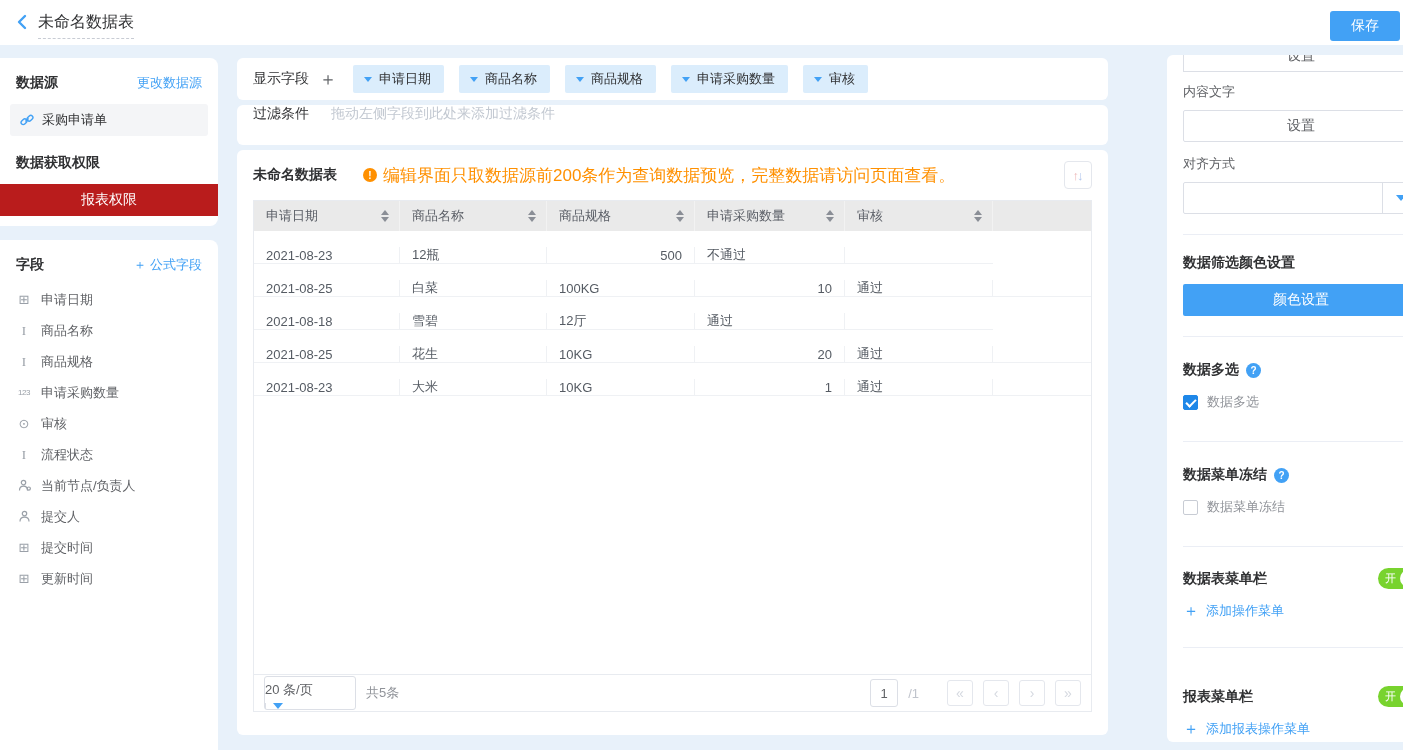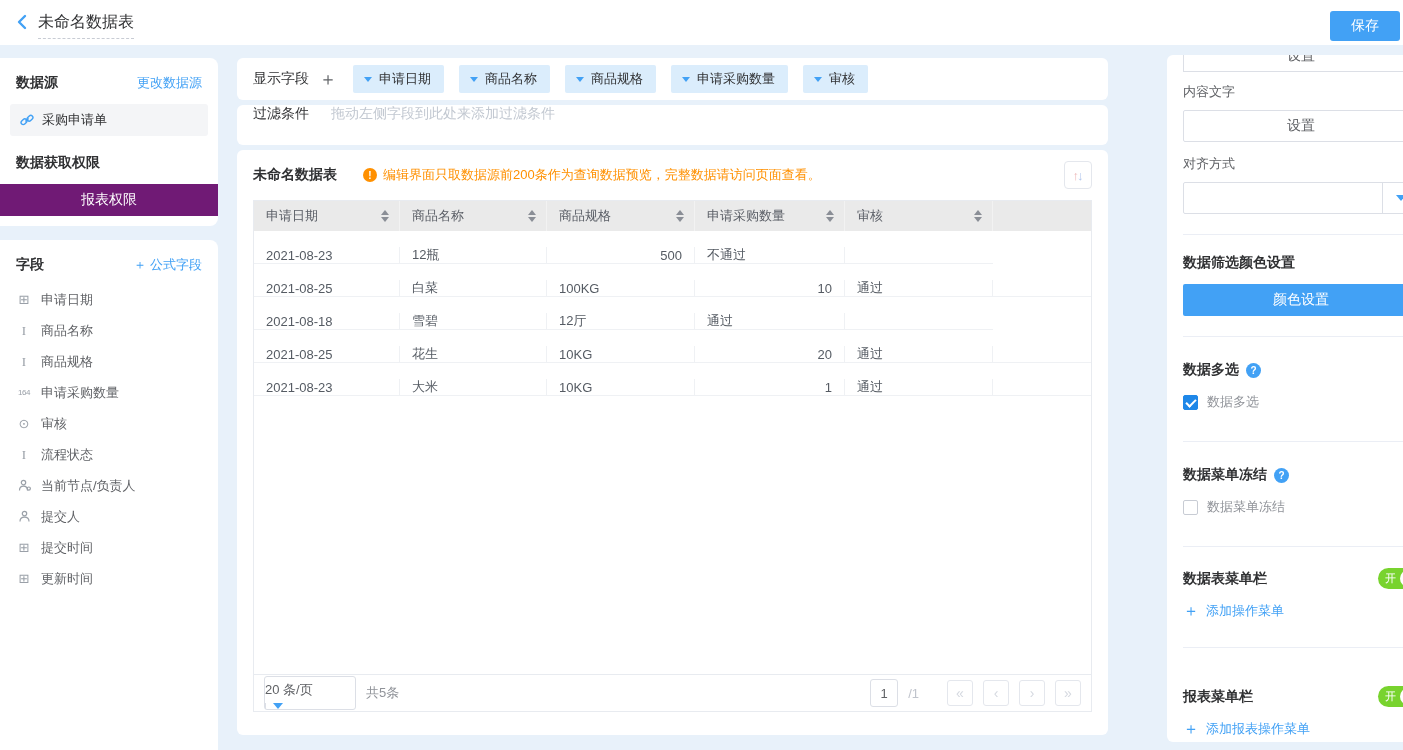--- a/index.html
+++ b/index.html
@@ -18,21 +18,21 @@
   .save-btn { position:absolute; right:3px; top:11px; width:70px; height:30px; background:#42A1F5; color:#fff; border:none; border-radius:3px; font-size:14px; cursor:pointer; font-family:inherit; }
 
   
   .left-card1 { left:0; top:58px; width:218px; height:168px; border-radius:0 8px 8px 0; }
   .left-card2 { left:0; top:240px; width:218px; height:588px; border-radius:0 8px 8px 0; }
   .lc-head { display:flex; justify-content:space-between; align-items:center; padding:16px 16px 0 16px; }
   .lc-head .h { font-size:14px; font-weight:bold; color:#303133; }
   .link { color:#42A1F5; font-size:13px; cursor:pointer; text-decoration:none; }
   .ds-item { margin:12px 10px 0 10px; height:32px; background:#F4F5F7; border-radius:3px; display:flex; align-items:center; padding:0 10px; gap:8px; cursor:pointer; color:#303133; }
   .perm-head { padding:18px 16px 0 16px; font-size:14px; font-weight:bold; }
-  .perm-btn { display:block; margin-top:12px; width:218px; height:32px; background:#701a75; color:#fff; border:none; font-size:14px; cursor:pointer; font-family:inherit; }
+  .perm-btn { display:block; margin-top:12px; width:218px; height:32px; background:#b91c1c; color:#fff; border:none; font-size:14px; cursor:pointer; font-family:inherit; }
   .field-list { list-style:none; margin-top:10px; }
   .field-item { height:31px; display:flex; align-items:center; gap:9px; padding:0 16px; color:#606266; cursor:grab; }
   .f-ico { width:16px; display:inline-flex; justify-content:center; color:#9AA0A8; font-size:13px; flex:none; }
   .f-ico.num { font-size:8px; letter-spacing:-.5px; }
   .f-ico.txt { font-family:"Liberation Serif","DejaVu Serif",serif; font-size:13px; }
 
   
   .chips-card { left:237px; top:58px; width:871px; height:42px; border-radius:6px; display:flex; align-items:center; padding:0 16px; gap:6px; }
   .chips-label { font-size:14px; color:#303133; }
   .chips-plus { font-size:18px; color:#606266; margin:0 10px 0 4px; cursor:pointer; line-height:1; }
@@ -42,21 +42,21 @@
 
   .filter-card { left:237px; top:105px; width:871px; height:40px; border-radius:6px; display:flex; align-items:flex-start; padding:0 16px; }
   .filter-label { font-size:14px; color:#303133; }
   .filter-ph { margin-left:22px; color:#C2C8D1; font-size:14px; }
 
   .table-card { left:237px; top:150px; width:871px; height:585px; border-radius:6px; padding:0 16px; }
   .tc-titlerow { height:50px; display:flex; align-items:center; }
   .tc-title { font-size:14px; font-weight:bold; color:#303133; }
   .warn { display:flex; align-items:center; gap:6px; margin-left:26px; }
   .warn-ico { width:14px; height:14px; border-radius:50%; background:#FF9000; color:#fff; font-size:10px; font-weight:bold; display:flex; align-items:center; justify-content:center; flex:none; }
-  .warn-text { color:#FF9000; font-size:13px; }
+  .warn-text { color:#FF9000; font-size:17px; }
   .sort-toggle { margin-left:auto; width:28px; height:28px; border:1px solid #E4E7ED; border-radius:4px; background:#fff; display:flex; align-items:center; justify-content:center; cursor:pointer; font-size:13px; }
   .sort-toggle .up { color:#EDB6B6; } .sort-toggle .dn { color:#B1C6ED; margin-left:-2px; }
 
   .tbl { position:absolute; left:16px; top:50px; width:839px; height:512px; border:1px solid #E8EBF0; display:flex; flex-direction:column; background:#fff; }
   .trow { display:grid; grid-template-columns:146px 147px 148px 150px 148px auto; }
   .thead { background:#EAEAEA; height:30px; }
   .th { display:flex; align-items:center; justify-content:space-between; padding:0 10px 0 12px; font-size:13px; color:#5A5E66; border-right:1px solid #F2F2F2; cursor:pointer; }
   .th:last-child { border-right:none; }
   .carets { display:flex; flex-direction:column; gap:2px; }
   .carets i { width:0; height:0; border-left:4px solid transparent; border-right:4px solid transparent; display:block; }
@@ -146,21 +146,21 @@
       </li>
     <li class="field-item">
         <span class="f-ico txt">I</span>
         <span>商品名称</span>
       </li>
     <li class="field-item">
         <span class="f-ico txt">I</span>
         <span>商品规格</span>
       </li>
     <li class="field-item">
-        <span class="f-ico num">164</span>
+        <span class="f-ico num">123</span>
         <span>申请采购数量</span>
       </li>
     <li class="field-item">
         <span class="f-ico">⊙</span>
         <span>审核</span>
       </li>
     <li class="field-item">
         <span class="f-ico txt">I</span>
         <span>流程状态</span>
       </li>

